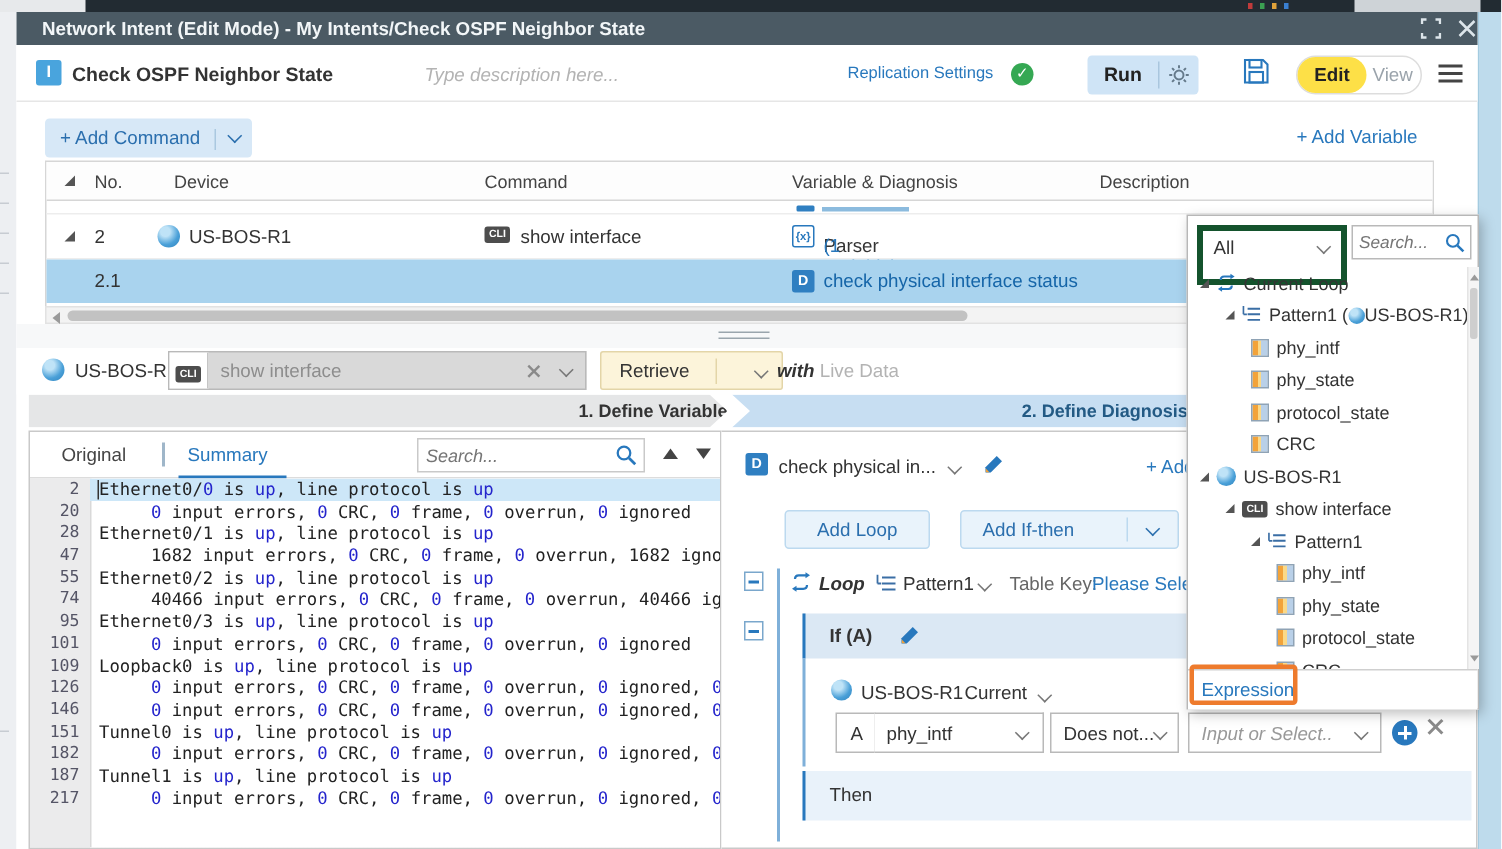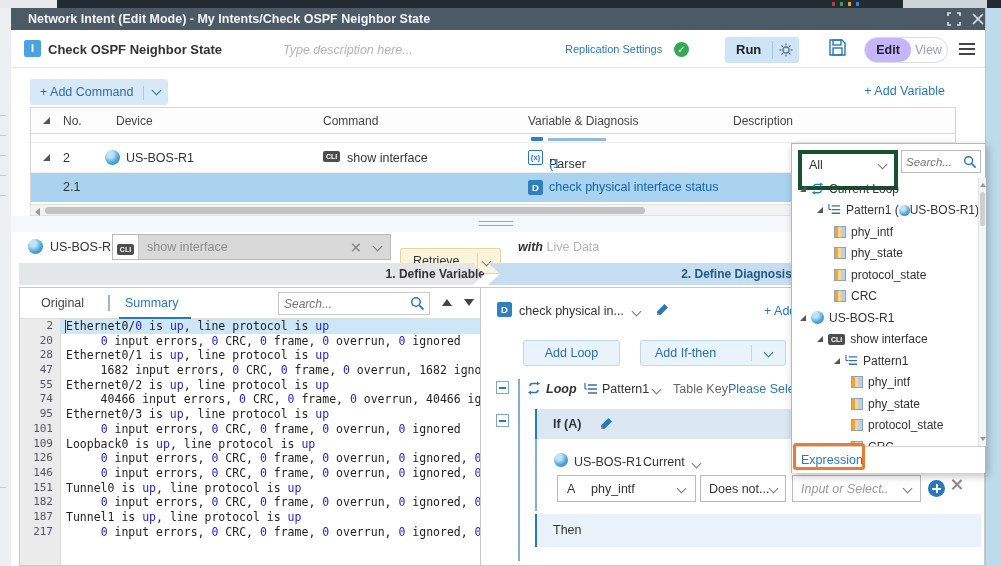--- a/index.html
+++ b/index.html
@@ -31,21 +31,21 @@
   .intent-name { position:absolute; left:37px; top:12px; font-size:13px; font-weight:bold; color:#333; }
   .desc-ph { position:absolute; left:272px; top:13px; font-size:12.5px; font-style:italic; color:#b3b3b3; }
   .repl { position:absolute; left:554px; top:13px; font-size:11px; color:#2878bd; cursor:pointer; }
   .okcheck { position:absolute; left:663px; top:12px; width:15px; height:15px; border-radius:50%; background:#35a853; color:#fff; font-size:10px; line-height:15px; text-align:center; }
   .rungrp { position:absolute; left:714px; top:7px; width:74px; height:26px; background:#cfe4f6; border-radius:3px; }
   .rungrp .runlbl { position:absolute; left:11px; top:5px; font-size:13px; font-weight:bold; color:#222; }
   .rungrp .vdiv { position:absolute; left:47px; top:4px; width:1px; height:18px; background:#a9c6de; }
   .rungrp .gear { position:absolute; left:53px; top:5px; width:16px; height:16px; color:#64798a; }
   .floppy { position:absolute; left:817px; top:8px; width:19px; height:19px; color:#2878bd; }
   .pill { position:absolute; left:853px; top:7px; width:84px; height:26px; background:#fff; border:1px solid #ddd; border-radius:13px; }
-  .pill .seg-edit { position:absolute; left:0; top:0; width:46px; height:24px; background:#c4b5fd; border-radius:12px; text-align:center; line-height:24px; font-size:12.5px; color:#222; font-weight:bold; }
+  .pill .seg-edit { position:absolute; left:0; top:0; width:46px; height:24px; background:#fde047; border-radius:12px; text-align:center; line-height:24px; font-size:12.5px; color:#222; font-weight:bold; }
   .pill .seg-view { position:absolute; left:50px; top:0; height:24px; line-height:24px; font-size:12.5px; color:#9aa3ab; }
   .burger { position:absolute; left:948px; top:13px; width:16px; height:12px; }
   .burger i { position:absolute; left:0; width:16px; height:1.8px; background:#444; }
 
   
   .addcmd { position:absolute; left:19px; top:71px; height:26px; background:#d7e8f7; border-radius:3px; color:#2b6fae; font-size:12.5px; cursor:pointer; }
   .addcmd .lbl { padding:0 10px; line-height:26px; display:inline-block; }
   .addcmd .vdiv { display:inline-block; width:1px; height:14px; background:#aac8e0; vertical-align:middle; }
   .addcmd .chevseg { display:inline-block; width:24px; text-align:center; }
   .addvar { position:absolute; right:40px; top:76px; font-size:12.5px; color:#2878bd; cursor:pointer; }
@@ -73,21 +73,21 @@
   .splitzone { left:0; top:208px; width:974px; height:16px; background:#f7f8f9; }
   .handle { position:absolute; left:468px; top:5px; width:34px; }
   .handle i { display:block; height:1px; background:#9aa5ad; margin-bottom:3px; }
 
   
   .cmdbar { left:0; top:224px; width:974px; height:31px; background:#fff; }
   .cmdbar .dev { position:absolute; left:39px; top:8px; font-size:12.5px; color:#333; }
   .cmdsel { position:absolute; left:101px; top:2px; width:279px; height:26px; border:1px solid #b9b9b9; background:#d9d9d9; }
   .cmdsel .clicell { position:absolute; left:0; top:0; width:26px; height:24px; background:#fff; border-right:1px solid #c5c5c5; text-align:center; line-height:24px; }
   .cmdsel .val { position:absolute; left:34px; top:5px; font-size:12.5px; color:#8d8d8d; }
-  .retrieve { position:absolute; left:389px; top:16px; width:101px; height:26px; background:#fcf4da; border:1px solid #e3d5a8; border-radius:2px; }
+  .retrieve { position:absolute; left:389px; top:2px; width:122px; height:26px; background:#fcf4da; border:1px solid #e3d5a8; border-radius:2px; }
   .retrieve .lbl { position:absolute; left:12px; top:5px; font-size:12.5px; color:#333; }
   .retrieve .vdiv { position:absolute; left:76px; top:4px; width:1px; height:17px; background:#e3d5a8; }
   .withtxt { position:absolute; left:507px; top:8px; font-size:12.5px; }
   .withtxt .w { font-style:italic; font-weight:bold; color:#333; }
   .withtxt .v { color:#b3b3b3; }
 
   
   .band1 { left:8px; top:255px; width:466px; height:22px; background:#e5e6e7; clip-path:polygon(0 0, calc(100% - 12px) 0, 100% 50%, calc(100% - 12px) 100%, 0 100%); text-align:right; line-height:22px; font-size:12px; font-weight:bold; color:#333; }
   .band2 { left:477px; top:255px; width:497px; height:22px; background:#c7def2; clip-path:polygon(0 0, 100% 0, 100% 100%, 0 100%, 12px 50%); text-align:center; line-height:22px; font-size:12px; font-weight:bold; color:#235a84; }
 

